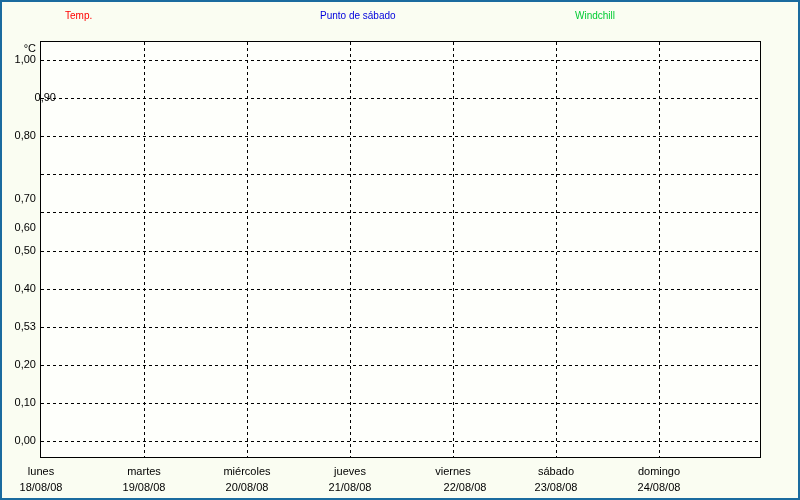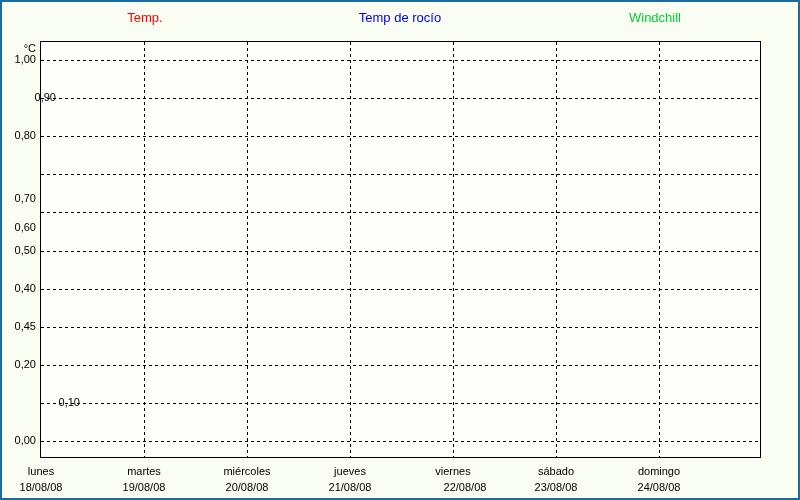--- a/index.html
+++ b/index.html
@@ -15,22 +15,21 @@
   .titlebar {
     position: absolute; top: 0; left: 0; right: 0; height: 20px;
     background: #1a6b9f;
     color: #ffffff;
     font-size: 12px; font-weight: bold;
     display: flex; align-items: center; justify-content: center;
   }
   .legend-item {
     position: absolute; top: 8px;
     width: 160px; margin-left: -80px;
-    text-align: center;
-    font-size: 13px;
+    font-size: 10px;
   }
   .plot {
     position: absolute; left: 38px; top: 39px;
     width: 721px; height: 417px;
     box-sizing: border-box;
     border: 1px solid #000000;
     background: #fefffb;
   }
   .hline {
     position: absolute; left: 0; width: 719px; height: 1px;
@@ -49,21 +48,21 @@
     text-align: center; font-size: 11px; color: #000;
   }
 </style>
 </head>
 <body>
 
 <div class="window" id="window" style="border-color: rgb(26, 107, 159); background: rgb(250, 253, 242);">
 
   <div id="legend">
       <span class="legend-item" style="color: rgb(255, 0, 0); left: 143px;">Temp.</span>
-      <span class="legend-item" style="color: rgb(0, 0, 221); left: 398px;">Temp de rocío</span>
+      <span class="legend-item" style="color: rgb(0, 0, 221); left: 398px;">Punto de sábado</span>
       <span class="legend-item" style="color: rgb(0, 204, 51); left: 653px;">Windchill</span>
     </div>
 
   <span class="unit" style="top:40px">°C</span>
 
   <div class="plot" id="plot" style="background: rgb(254, 255, 251);">
       <div class="hline" style="top: 18px; background: repeating-linear-gradient(to right, rgb(0, 0, 0) 0px, rgb(0, 0, 0) 3px, transparent 3px, transparent 6px);"></div>
       <div class="hline" style="top: 56.1px; background: repeating-linear-gradient(to right, rgb(0, 0, 0) 0px, rgb(0, 0, 0) 3px, transparent 3px, transparent 6px);"></div>
       <div class="hline" style="top: 94.2px; background: repeating-linear-gradient(to right, rgb(0, 0, 0) 0px, rgb(0, 0, 0) 3px, transparent 3px, transparent 6px);"></div>
       <div class="hline" style="top: 132.3px; background: repeating-linear-gradient(to right, rgb(0, 0, 0) 0px, rgb(0, 0, 0) 3px, transparent 3px, transparent 6px);"></div>
@@ -83,23 +82,23 @@
     </div>
 
   <div id="ylabels">
       <div class="ylabel" style="top: 51px;">1,00</div>
       <div class="ylabel" style="top: 89.1px; margin-left: 20px;">0,90</div>
       <div class="ylabel" style="top: 127.2px;">0,80</div>
       <div class="ylabel" style="top: 165.3px; margin-top: 25px;">0,70</div>
       <div class="ylabel" style="top: 219px;">0,60</div>
       <div class="ylabel" style="top: 241.5px;">0,50</div>
       <div class="ylabel" style="top: 279.6px;">0,40</div>
-      <div class="ylabel" style="top: 317.7px;">0,45</div>
+      <div class="ylabel" style="top: 317.7px;">0,53</div>
       <div class="ylabel" style="top: 355.8px;">0,20</div>
-      <div class="ylabel" style="top: 393.9px; margin-left: 44px;">0,10</div>
+      <div class="ylabel" style="top: 393.9px;">0,10</div>
       <div class="ylabel" style="top: 432px;">0,00</div>
     </div>
   <div id="xlabels">
       <div class="xlabel" style="left: -12px; top: 463px;">lunes</div>
       <div class="xlabel" style="left: -12px; top: 479px;">18/08/08</div>
       <div class="xlabel" style="left: 91px; top: 463px;">martes</div>
       <div class="xlabel" style="left: 91px; top: 479px;">19/08/08</div>
       <div class="xlabel" style="left: 194px; top: 463px;">miércoles</div>
       <div class="xlabel" style="left: 194px; top: 479px;">20/08/08</div>
       <div class="xlabel" style="left: 297px; top: 463px;">jueves</div>

